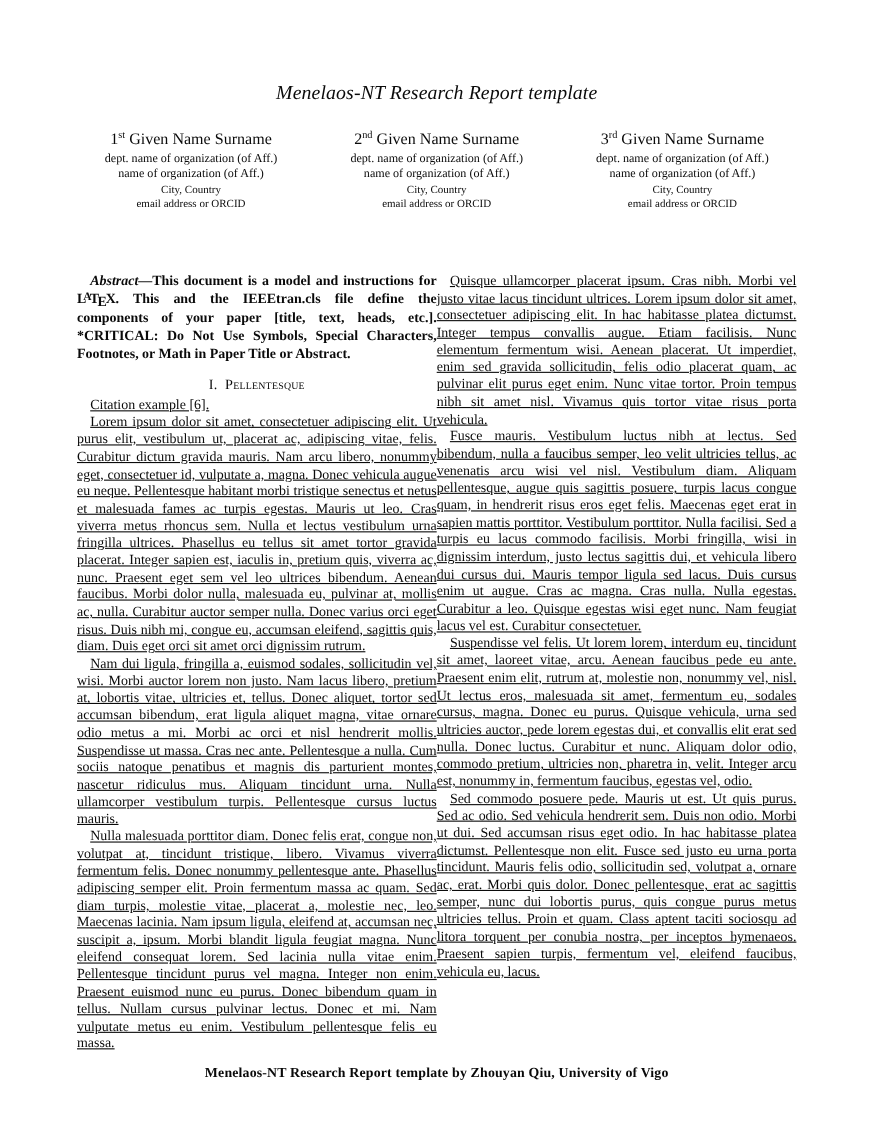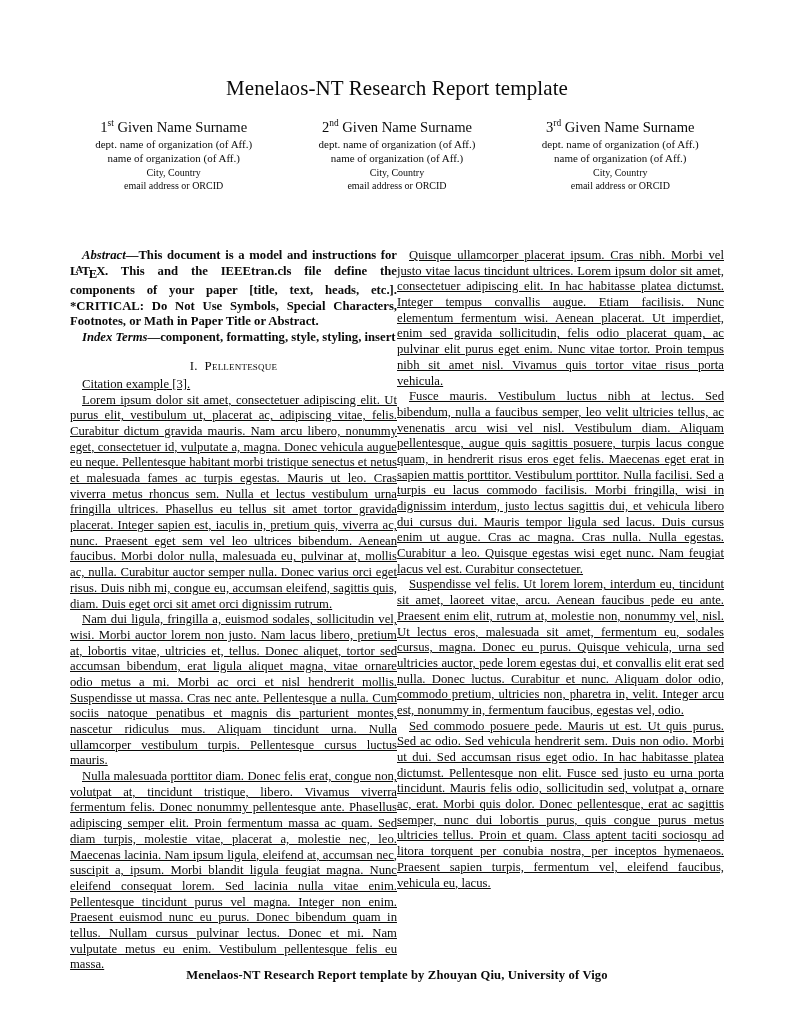--- a/index.html
+++ b/index.html
@@ -26,34 +26,35 @@
 
   
   .title-block {
     position: absolute;
     left: 62px;
     top: 62px;
     width: 670px;
     text-align: center;
   }
   .paper-title {
-    font-size: 21px;
+    font-size: 18px;
     font-weight: normal;
     line-height: 1.15;
     letter-spacing: 0.1px;
+    font-style: italic;
   }
 
   
   .authors {
     position: absolute;
     left: 62px;
     top: 118px;
     width: 670px;
     display: flex;
-    justify-content: center;
+    justify-content: space-between;
   }
   .author {
     width: 33.33%;
     text-align: center;
     line-height: 1.30;
   }
   .author-name {
     font-size: 14.6px;
   }
   .author-name sup {
@@ -181,26 +182,25 @@
     </div>
 
   </div>
 
   <div class="columns">
 
     <div class="col">
 
       <p class="abstract"><span class="lead">Abstract</span><span>—</span><span>This document is a model and instructions for </span><span class="latex">L<span class="a">A</span>T<span class="e">E</span>X</span><span>. This and the IEEEtran.cls file define the components of your paper [title, text, heads, etc.]. *CRITICAL: Do Not Use Symbols, Special Characters, Footnotes, or Math in Paper Title or Abstract.</span></p>
 
-      <p class="index-terms"><span class="lead">Index Terms</span><span>—</span><span>component, formatting, style, styling, insert</span></p>
 
       <div class="section-head"><span>I.</span>&nbsp; <span>Pellentesque</span></div>
 
 
-      <p class="body">Citation example [3].</p>
+      <p class="body">Citation example [6].</p>
 
       <p class="body">Lorem ipsum dolor sit amet, consectetuer adipiscing elit. Ut purus elit, vestibulum ut, placerat ac, adipiscing vitae, felis. Curabitur dictum gravida mauris. Nam arcu libero, nonummy eget, consectetuer id, vulputate a, magna. Donec vehicula augue eu neque. Pellentesque habitant morbi tristique senectus et netus et malesuada fames ac turpis egestas. Mauris ut leo. Cras viverra metus rhoncus sem. Nulla et lectus vestibulum urna fringilla ultrices. Phasellus eu tellus sit amet tortor gravida placerat. Integer sapien est, iaculis in, pretium quis, viverra ac, nunc. Praesent eget sem vel leo ultrices bibendum. Aenean faucibus. Morbi dolor nulla, malesuada eu, pulvinar at, mollis ac, nulla. Curabitur auctor semper nulla. Donec varius orci eget risus. Duis nibh mi, congue eu, accumsan eleifend, sagittis quis, diam. Duis eget orci sit amet orci dignissim rutrum.</p>
 
       <p class="body">Nam dui ligula, fringilla a, euismod sodales, sollicitudin vel, wisi. Morbi auctor lorem non justo. Nam lacus libero, pretium at, lobortis vitae, ultricies et, tellus. Donec aliquet, tortor sed accumsan bibendum, erat ligula aliquet magna, vitae ornare odio metus a mi. Morbi ac orci et nisl hendrerit mollis. Suspendisse ut massa. Cras nec ante. Pellentesque a nulla. Cum sociis natoque penatibus et magnis dis parturient montes, nascetur ridiculus mus. Aliquam tincidunt urna. Nulla ullamcorper vestibulum turpis. Pellentesque cursus luctus mauris.</p>
 
       <p class="body">Nulla malesuada porttitor diam. Donec felis erat, congue non, volutpat at, tincidunt tristique, libero. Vivamus viverra fermentum felis. Donec nonummy pellentesque ante. Phasellus adipiscing semper elit. Proin fermentum massa ac quam. Sed diam turpis, molestie vitae, placerat a, molestie nec, leo. Maecenas lacinia. Nam ipsum ligula, eleifend at, accumsan nec, suscipit a, ipsum. Morbi blandit ligula feugiat magna. Nunc eleifend consequat lorem. Sed lacinia nulla vitae enim. Pellentesque tincidunt purus vel magna. Integer non enim. Praesent euismod nunc eu purus. Donec bibendum quam in tellus. Nullam cursus pulvinar lectus. Donec et mi. Nam vulputate metus eu enim. Vestibulum pellentesque felis eu massa.</p>
 
     </div>
 
     <div class="col">

